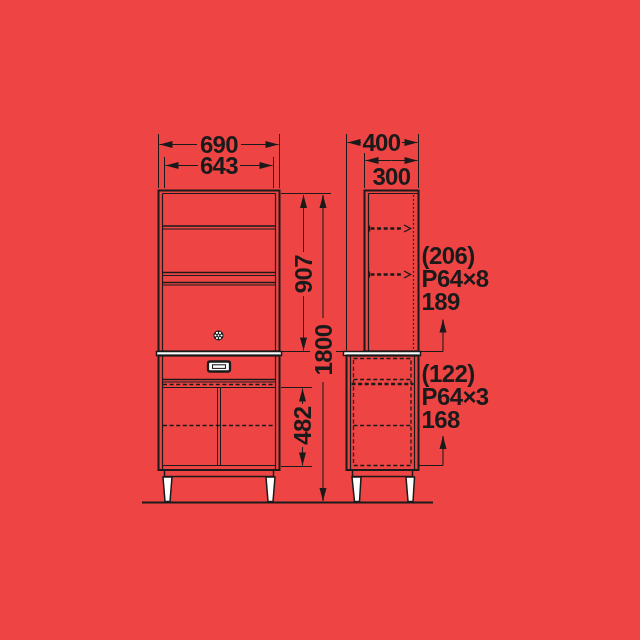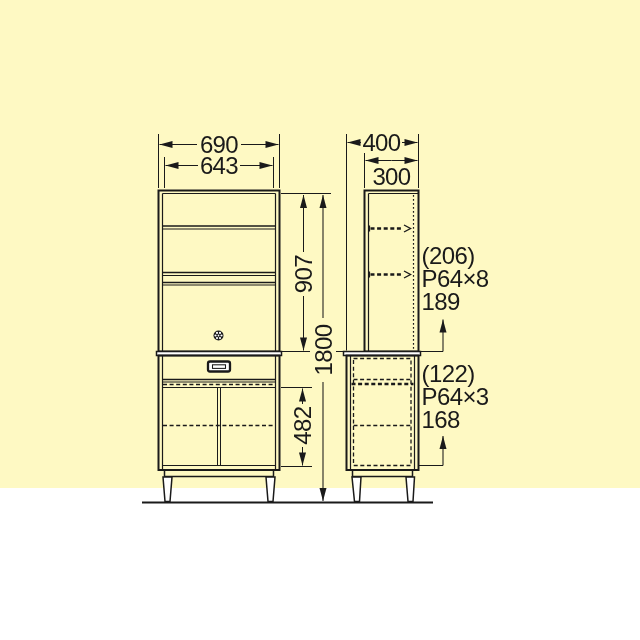--- a/index.html
+++ b/index.html
@@ -1,17 +1,17 @@
 <!DOCTYPE html>
 <html><head>
 <meta charset="utf-8">
 <style>
   html,body{margin:0;padding:0;}
   body{width:640px;height:640px;background:#ffffff;overflow:hidden;}
-  .canvas{width:640px;height:488px;position:relative;background:#fef9c3;}
+  .canvas{width:640px;height:640px;position:relative;background:#ef4444;font-weight:bold;}
   svg{display:block;}
   
   .ln  {stroke:#1a1a1a;fill:none;}
   .s20 {stroke-width:2;}
   .s15 {stroke-width:1.5;}
   .s12 {stroke-width:1.2;}
   .s11 {stroke-width:1.05;}
   .dsh {stroke-width:1.3;stroke-dasharray:4 2.6;}
   .dshT{stroke-width:2.6;stroke-dasharray:4 2.6;}
   .dot {stroke-width:1.2;stroke-dasharray:1.8 2.2;}

